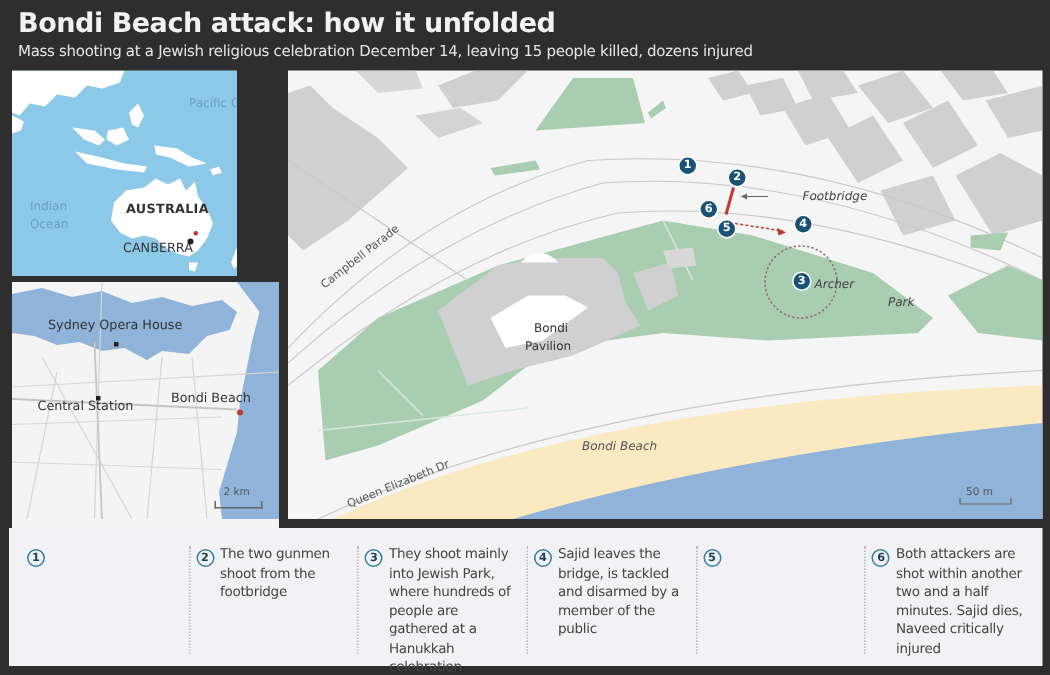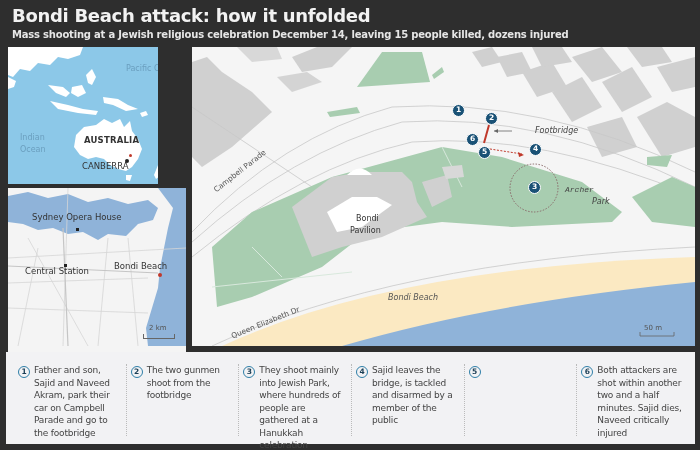--- a/index.html
+++ b/index.html
@@ -1,19 +1,19 @@
 <!DOCTYPE html>
 <html><head>
 <meta charset="utf-8">
 <style>
   * { box-sizing: border-box; margin: 0; padding: 0; }
   html, body { width: 700px; height: 450px; overflow: hidden; }
   body { background: #2e2e2e; font-family: "DejaVu Sans", sans-serif; position: relative; }
   .title { position: absolute; left: 12px; top: 5px; color: #f2f2f2; font-size: 18px; font-weight: bold; letter-spacing: -0.3px; }
-  .subtitle { position: absolute; left: 12px; top: 29px; color: #e6e6e6; font-size: 10px; font-weight: bold; letter-spacing: -0.2px; }
+  .subtitle { position: absolute; left: 12px; top: 29px; color: #e6e6e6; font-size: 10px; font-weight: normal; letter-spacing: -0.2px; }
 
   .panel { position: absolute; overflow: hidden; }
   #world { left: 8px; top: 47px; width: 150px; height: 137px; background: #8cc8e8; }
   #sydney { left: 8px; top: 188px; width: 178px; height: 200px; background: #f4f4f4; }
   #main { left: 192px; top: 47px; width: 503px; height: 299px; background: #f5f5f5; }
 
   .lbl { position: absolute; white-space: nowrap; }
   .ocean { color: #6b9fbf; font-size: 8px; }
   .aus { font-size: 8.5px; font-weight: bold; color: #333; letter-spacing: 0.2px; }
   .city { font-size: 8.5px; color: #333; }
@@ -164,37 +164,36 @@
     <path d="M302,84 L306,82 L306,86 Z" fill="#666"></path>
 
     <path d="M448,285 L448,289 L482,289 L482,285" stroke="#666" stroke-width="0.8" fill="none"></path>
   </svg>
   <div class="lbl street" style="left:20px;top:140px;transform:rotate(-38deg);transform-origin:left top;">Campbell Parade</div>
   <div class="lbl map-lbl" style="left:164px;top:166px;">Bondi</div>
   <div class="lbl map-lbl" style="left:158px;top:178px;">Pavilion</div>
   <div class="lbl street" style="left:38px;top:285px;transform:rotate(-22deg);transform-origin:left top;">Queen Elizabeth Dr</div>
   <div class="lbl italic" style="left:196px;top:246px;">Bondi Beach</div>
   <div class="lbl italic" style="left:324px;top:79px;color:#444;padding-left:19px;">Footbridge</div>
-  <div class="lbl italic" style="left:373px;top:138px;color:#444;font-family:Liberation Mono, monospace;">Archer</div>
+  <div class="lbl italic" style="left:351px;top:138px;color:#444;">Archer</div>
   <div class="lbl italic" style="left:373px;top:150px;color:#444;padding-left:27px;">Park</div>
 
   <div class="marker" style="left:260px;top:57px;">1</div>
   <div class="marker" style="left:293px;top:65px;">2</div>
   <div class="marker" style="left:336px;top:134px;">3</div>
   <div class="marker" style="left:337px;top:96px;">4</div>
   <div class="marker" style="left:286px;top:99px;">5</div>
   <div class="marker" style="left:274px;top:86px;">6</div>
 
   <div class="lbl" style="left:452px;top:277px;font-size:7px;color:#555;">50 m</div>
 </div>
 
 <div class="steps">
   <div class="step">
     <div class="num">1</div>
-    <div class="txt">Father and son, Sajid and Naveed Akram, park their car on Campbell Parade and go to the footbridge</div>
   </div>
   <div class="step">
     <div class="num">2</div>
     <div class="txt">The two gunmen shoot from the footbridge</div>
   </div>
   <div class="step">
     <div class="num">3</div>
     <div class="txt">They shoot mainly into Jewish Park, where hundreds of people are gathered at a Hanukkah celebration</div>
   </div>
   <div class="step">

